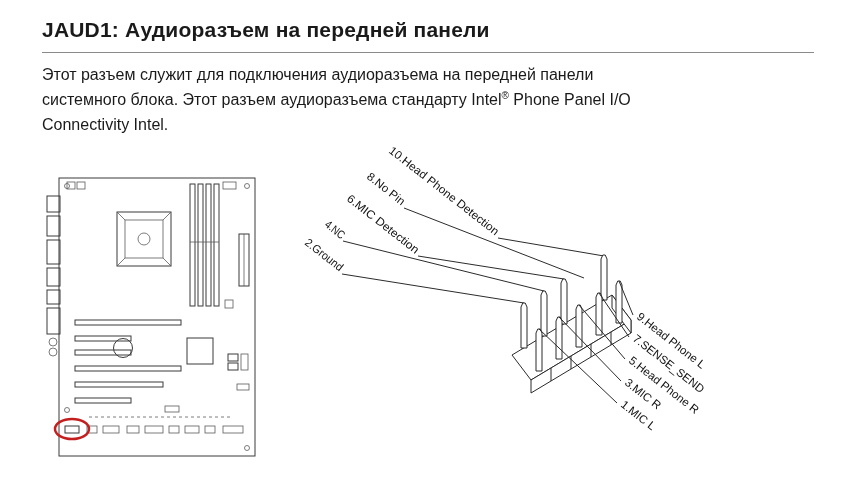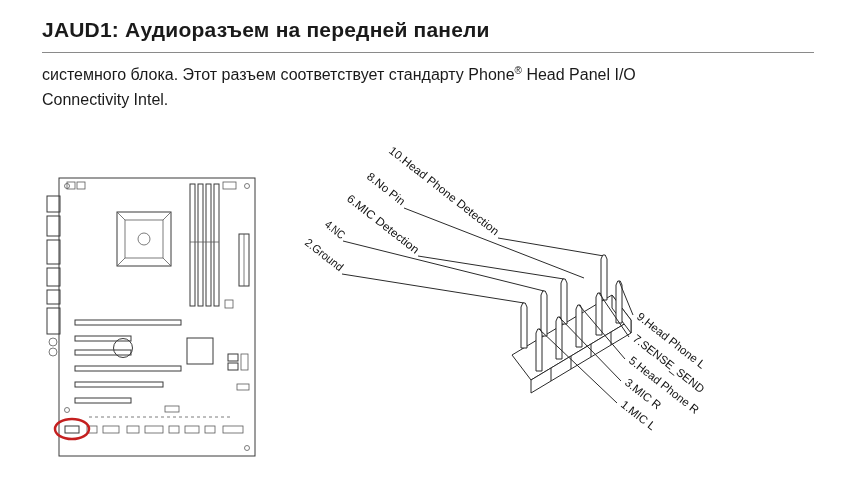--- a/index.html
+++ b/index.html
@@ -35,21 +35,22 @@
 </style>
 </head>
 <body>
 
 <div class="page">
 
   <div class="title">JAUD1: Аудиоразъем на передней панели</div>
   <div class="title-rule"></div>
 
   <div class="paragraph">
-    <div class="pline"><span>системного блока. Этот разъем соответствует стандарту Phone</span><sup>®</sup><span> Head Panel I/O</span></div>
+    <div class="pline">Этот разъем служит для подключения аудиоразъема на передней панели</div>
+    <div class="pline"><span>системного блока. Этот разъем аудиоразъема стандарту Intel</span><sup>®</sup><span> Phone Panel I/O</span></div>
     <div class="pline">Connectivity Intel.</div>
   </div>
 
   <svg class="mb-svg" width="225" height="295" viewBox="0 0 225 295">
 
     <rect class="mb-stroke" x="14" y="8" width="196" height="278"></rect>
 
     <g>
       <circle class="mb-thin" cx="22" cy="16" r="2.5"></circle>
       <circle class="mb-thin" cx="202" cy="16" r="2.5"></circle>

